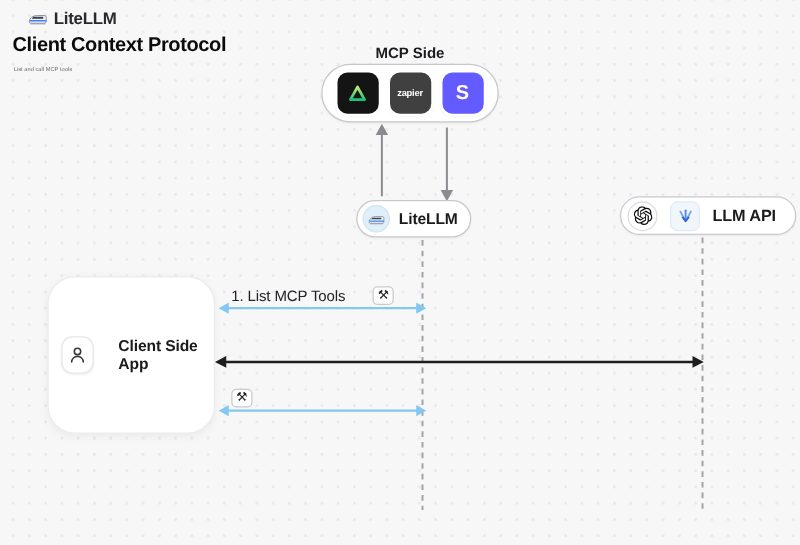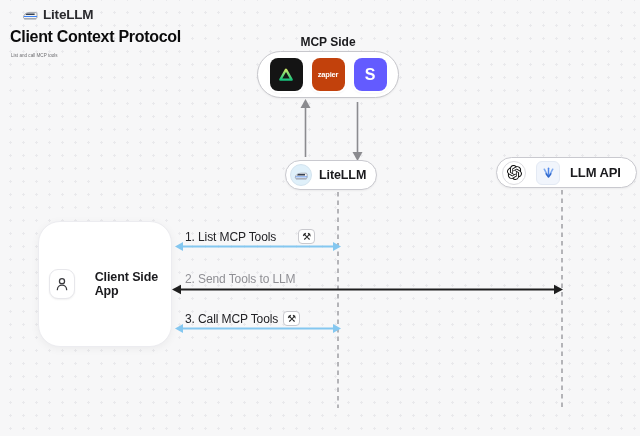--- a/index.html
+++ b/index.html
@@ -26,21 +26,21 @@
     position:absolute; left:257px; top:51px; width:142px; height:47px;
     background:#fff; border:1.5px solid #c7c7cc; border-radius:24px;
     display:flex; align-items:center; justify-content:center; gap:9px;
     box-shadow:0 1px 2px rgba(16,16,20,0.05);
   }
   .tool-icon {
     width:33px; height:33px; border-radius:8px; display:flex; align-items:center; justify-content:center;
     box-shadow:0 0 0 2px #ffffff, 0 1px 3px rgba(0,0,0,0.18);
   }
   .tool-dark { background:#141414; }
-  .tool-zapier { background:#c2410c; }
+  .tool-zapier { background:#404040; }
   .tool-zapier span { color:#fff; font-size:7.5px; font-weight:700; letter-spacing:-0.2px; }
   .tool-stripe { background:#635bff; }
   .tool-stripe span { color:#fff; font-size:16px; font-weight:700; }
 
   
   .pill {
     position:absolute; background:#fff; border:1.5px solid #c9c9cf; border-radius:16px;
     display:flex; align-items:center; box-shadow:0 1px 2px rgba(16,16,20,0.05);
   }
   .pill-litellm { left:285px; top:160px; width:92px; height:30px; padding-left:4px; gap:7px; }
@@ -198,21 +198,17 @@
         </svg>
       </div>
       <span class="node-label">Client Side App</span>
     </div>
   </div>
 
   <div class="step-label step-1">
     <span>1. List MCP Tools</span>
     <span class="tool-glyph-badge">⚒</span>
   </div>
-  <div class="step-label step-2">
-    <span>2. Send Tools to LLM</span>
-  </div>
   <div class="step-label step-3">
-    <span>3. Call MCP Tools</span>
     <span class="tool-glyph-badge">⚒</span>
   </div>
 
 </div>
 
 </body></html>

